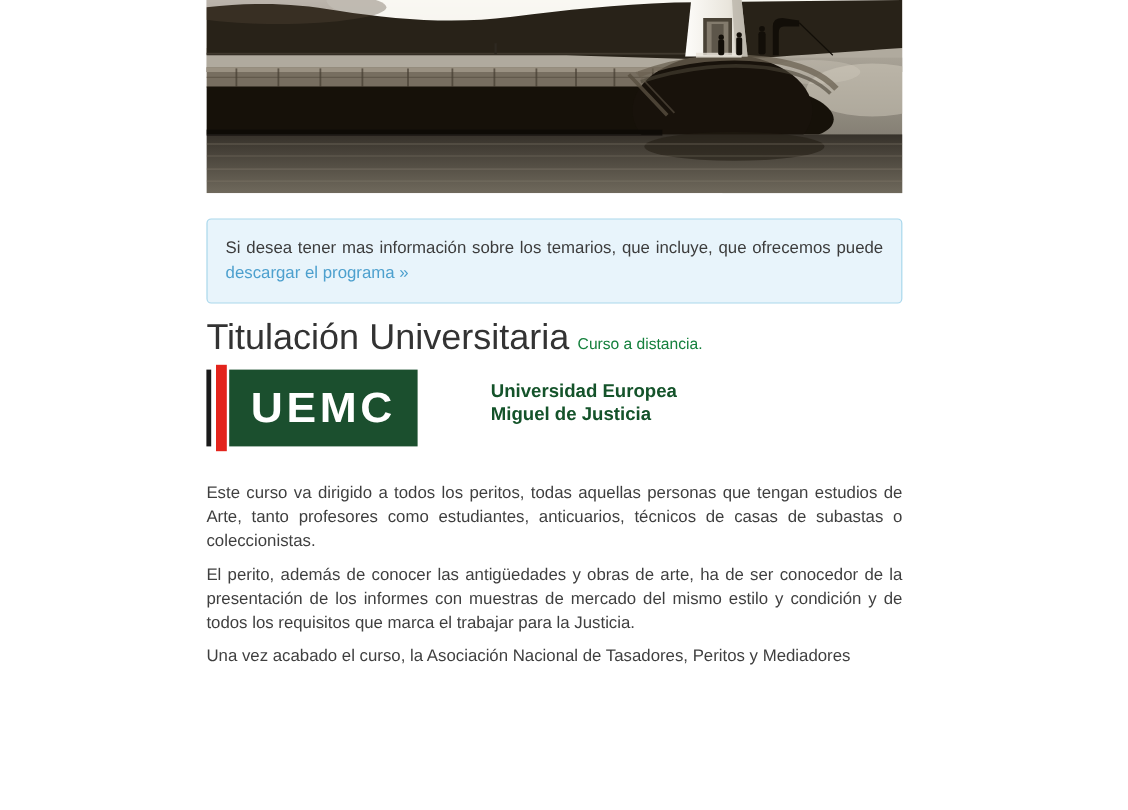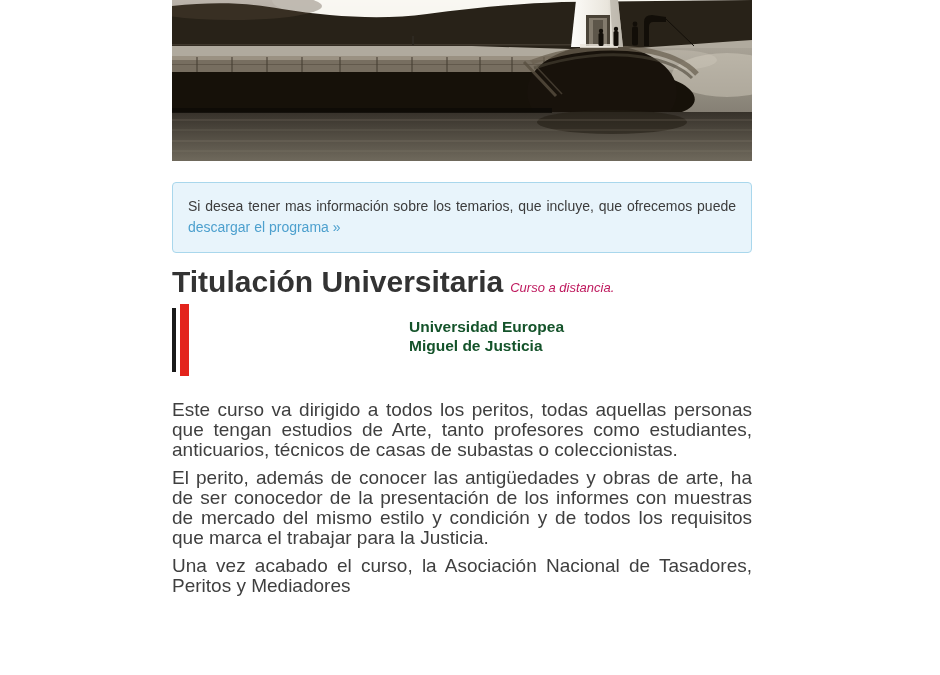--- a/index.html
+++ b/index.html
@@ -30,25 +30,25 @@
   }
   .info-box a {
     color:#4da0ce; text-decoration:none; cursor:pointer;
   }
   
   .heading-row {
     margin-top:12px;
     color:#333333;
   }
   .heading-row h1 {
-    display:inline; font-size:30px; font-weight:700; line-height:34px;
+    display:inline; font-size:30px; font-weight:400; line-height:34px;
     letter-spacing:0;
   }
   .heading-row .subtitle {
-    display:inline; font-size:13px; font-style:italic; color:#be185d;
+    display:inline; font-size:13px; color:#15803d;
     margin-left:7px;
     margin-top:48px;
   }
   
   .logo {
     position:relative; margin-top:5px; height:72px; width:580px;
   }
   .logo .bar-black {
     position:absolute; left:0; top:4px; width:4px; height:64px; background:#1a1a1a;
   }
@@ -64,21 +64,21 @@
     color:#ffffff; font-size:37px; font-weight:bold; letter-spacing:3px;
     transform:scaleY(0.95);
   }
   .logo .uni-name {
     position:absolute; left:193px; top:13px;
     color:#14532a; font-weight:bold; font-size:15.5px; line-height:19px;margin-left:44px;
   }
   
   .body-text { margin-top:24px; }
   .body-text p {
-    font-size:19px; line-height:20px; color:#3f3f3f;
+    font-size:14px; line-height:20px; color:#3f3f3f;
     text-align:justify;
     margin:0 0 8px 0;
   }
 </style>
 </head>
 <body>
 
 <div class="page">
   <div class="content">
 
@@ -189,20 +189,23 @@
       <a href="#">descargar el programa »</a>
     </div>
 
     <div class="heading-row">
       <h1>Titulación Universitaria</h1><span class="subtitle">Curso a distancia.</span>
     </div>
 
     <div class="logo">
       <div class="bar-black"></div>
       <div class="bar-red"></div>
+      <div class="green-box">
+        <span class="acronym">UEMC</span>
+      </div>
       <div class="uni-name">
         <div>Universidad Europea</div>
         <div>Miguel de Justicia</div>
       </div>
     </div>
 
     <div class="body-text">
       <p>Este curso va dirigido a todos los peritos, todas aquellas personas que tengan estudios de Arte, tanto profesores como estudiantes, anticuarios, técnicos de casas de subastas o coleccionistas.</p>
       <p>El perito, además de conocer las antigüedades y obras de arte, ha de ser conocedor de la presentación de los informes con muestras de mercado del mismo estilo y condición y de todos los requisitos que marca el trabajar para la Justicia.</p>
       <p>Una vez acabado el curso, la Asociación Nacional de Tasadores, Peritos y Mediadores</p>

